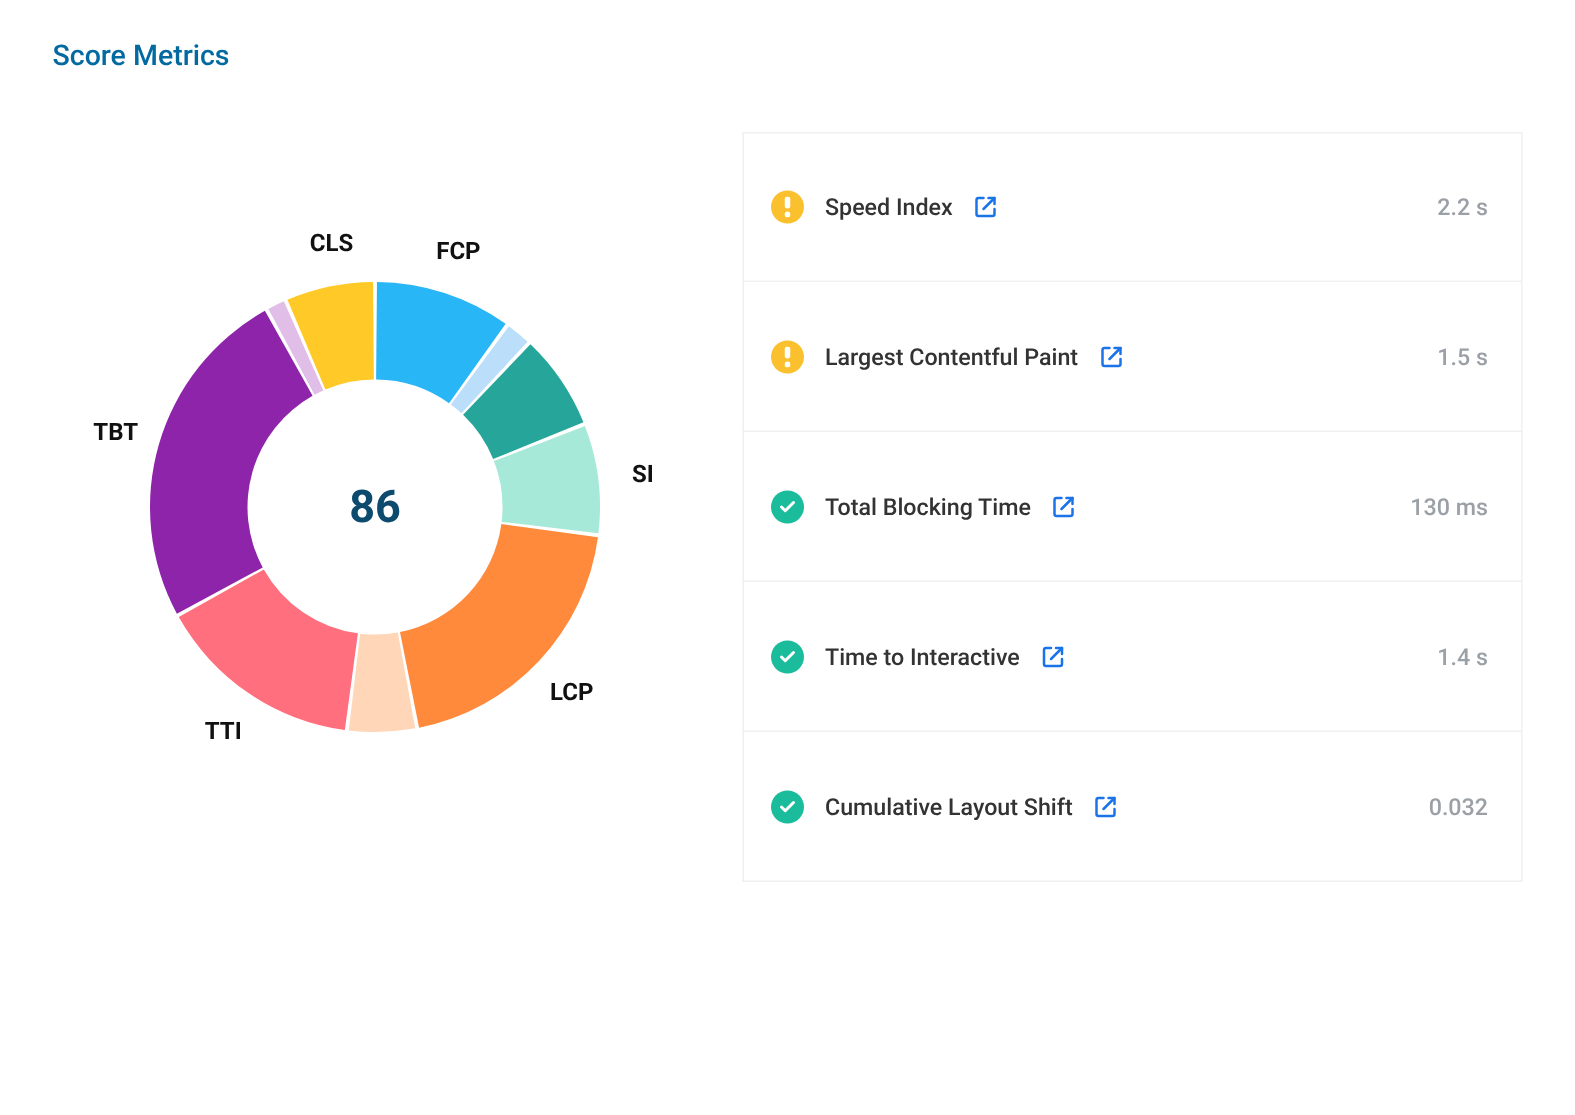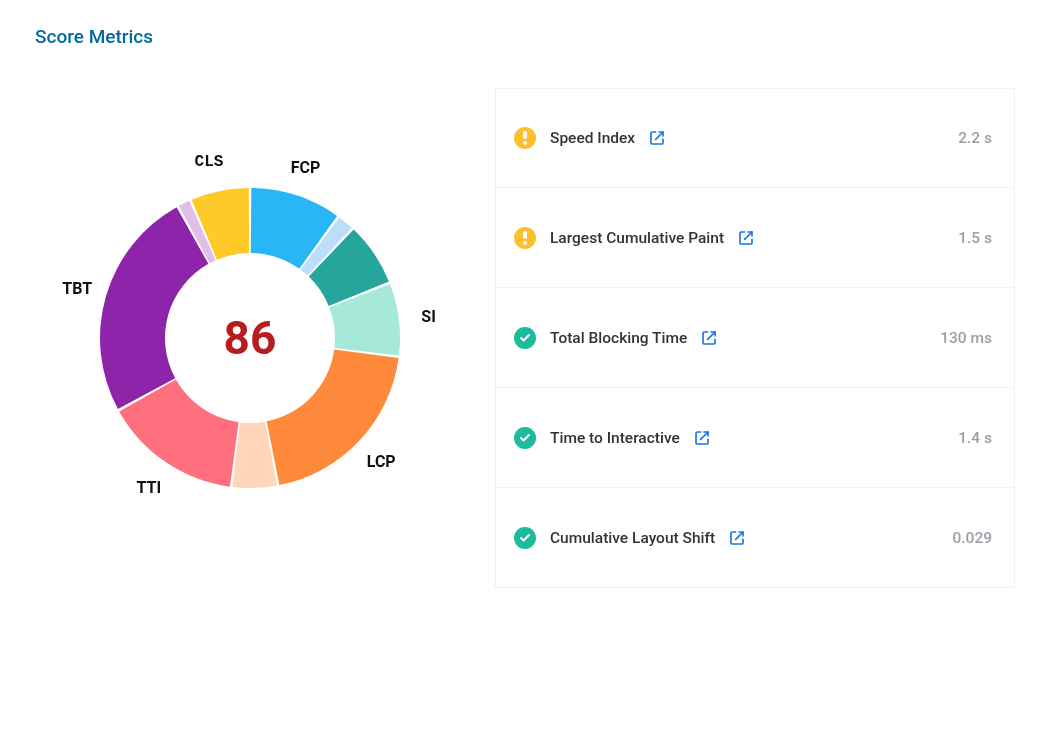--- a/index.html
+++ b/index.html
@@ -3,21 +3,21 @@
 <meta charset="utf-8">
 <style>
   html,body{margin:0;padding:0;font-family:-apple-system,BlinkMacSystemFont,'Segoe UI',Roboto,Helvetica,Arial,sans-serif;background:#fff;color:#202124;}
   .wrap{width:1050px;height:743px;box-sizing:border-box;padding:25px 35px;}
   h2.title{font-size:19px;font-weight:500;color:#0369a1;margin:0 0 40px 0;}
   .cols{display:flex;gap:30px;}
   .left{flex:0 0 430px;display:flex;align-items:center;justify-content:center;}
   .right{flex:1;}
   .donut-container{position:relative;width:420px;height:420px;}
   .donut-container svg{display:block;}
-  .donut-center{position:absolute;left:0;top:0;width:100%;height:100%;display:flex;align-items:center;justify-content:center;font-size:46px;font-weight:700;color:#b91c1c;text-align:center;}
+  .donut-center{position:absolute;left:0;top:0;width:100%;height:100%;display:flex;align-items:center;justify-content:center;font-size:30px;font-weight:700;color:#0c4a6e;text-align:center;}
   .slice-label{position:absolute;font-size:16px;font-weight:700;color:#111;transform:translate(-50%,-50%);}
   .metric-row{display:flex;align-items:center;gap:14px;height:100px;box-sizing:border-box;border:1px solid #eef0f1;border-top:none;padding:0 22px 0 18px;}
   .metric-row:first-child{border-top:1px solid #eef0f1;}
   .status{width:22px;height:22px;border-radius:50%;display:flex;align-items:center;justify-content:center;flex:0 0 22px;}
   .status svg{display:block;}
   .status.warn{background:#fbc02d;}
   .status.good{background:#1abc9c;}
   .metric-name{font-size:15.5px;font-weight:500;color:#333;}
   .ext{width:16px;height:16px;display:inline-flex;align-items:center;justify-content:center;color:#1a73e8;cursor:pointer;}
   .ext svg{display:block;}
@@ -44,21 +44,21 @@
             <path d="M 138.8867686429325 77.92839697362575 A 150 150 0 0 1 149.22876198302063 72.86190671486042 L 175.56296512371168 132.28841380508757 A 85 85 0 0 0 169.7025022309951 135.15942495172126 Z" fill="#e1bee7"></path>
             <path d="M 151.63140747896904 71.82218916514182 A 150 150 0 0 1 208.69101967524395 60.00571154037431 L 209.25824448263825 125.00323653954544 A 85 85 0 0 0 176.92446423808246 131.69924052691368 Z" fill="#ffca28"></path>
           </svg>
       <div class="donut-center">86</div>
       <div id="slice-labels">
             <div class="slice-label" style="left: 265.623px; top: 38.8098px;">FCP</div>
             <div class="slice-label" style="left: 388.581px; top: 188px;">SI</div>
             <div class="slice-label" style="left: 341.214px; top: 333.218px;">LCP</div>
             <div class="slice-label" style="left: 108.825px; top: 358.875px;">TTI</div>
             <div class="slice-label" style="left: 37.1471px; top: 159.782px;">TBT</div>
-            <div class="slice-label" style="left: 169px; top: 33.7399px; font-family: Liberation Mono, monospace;">CLS</div>
+            <div class="slice-label" style="left: 181px; top: 33.7399px;">CLS</div>
           </div>
     </div>
   </div>
   <div class="right" id="metrics-list">
         <div class="metric-row">
           <span class="status warn">
             <svg width="4" height="14" viewBox="0 0 4 14">
               <rect x="0" y="0" width="4" height="8" rx="2" fill="#fff"></rect>
               <rect x="0" y="10" width="4" height="4" rx="2" fill="#fff"></rect>
             </svg>
@@ -73,21 +73,21 @@
           </span>
           <span class="metric-value">2.2 s</span>
         </div>
         <div class="metric-row">
           <span class="status warn">
             <svg width="4" height="14" viewBox="0 0 4 14">
               <rect x="0" y="0" width="4" height="8" rx="2" fill="#fff"></rect>
               <rect x="0" y="10" width="4" height="4" rx="2" fill="#fff"></rect>
             </svg>
           </span>
-          <span class="metric-name">Largest Cumulative Paint</span>
+          <span class="metric-name">Largest Contentful Paint</span>
           <span class="ext">
             <svg width="16" height="16" viewBox="0 0 24 24" fill="none" stroke="currentColor" stroke-width="2.5" stroke-linecap="round" stroke-linejoin="round">
               <path d="M15 3h6v6"></path>
               <path d="M10 14L21 3"></path>
               <path d="M21 14v5a2 2 0 0 1-2 2H5a2 2 0 0 1-2-2V5a2 2 0 0 1 2-2h5"></path>
             </svg>
           </span>
           <span class="metric-value">1.5 s</span>
         </div>
         <div class="metric-row">
@@ -129,18 +129,18 @@
             </svg>
           </span>
           <span class="metric-name">Cumulative Layout Shift</span>
           <span class="ext">
             <svg width="16" height="16" viewBox="0 0 24 24" fill="none" stroke="currentColor" stroke-width="2.5" stroke-linecap="round" stroke-linejoin="round">
               <path d="M15 3h6v6"></path>
               <path d="M10 14L21 3"></path>
               <path d="M21 14v5a2 2 0 0 1-2 2H5a2 2 0 0 1-2-2V5a2 2 0 0 1 2-2h5"></path>
             </svg>
           </span>
-          <span class="metric-value">0.029</span>
+          <span class="metric-value">0.032</span>
         </div>
       </div>
 </div>
 
 </div>
 
 </body></html>

